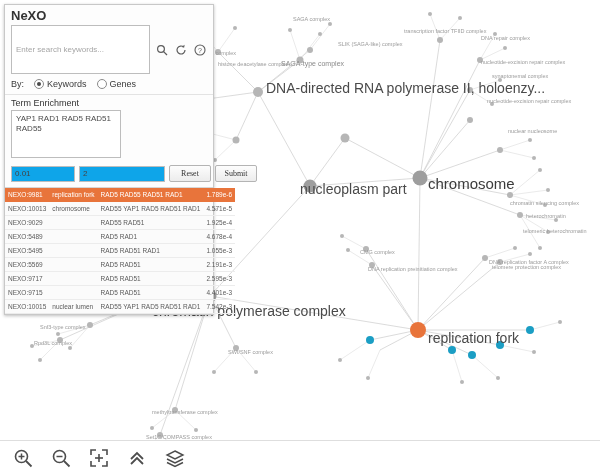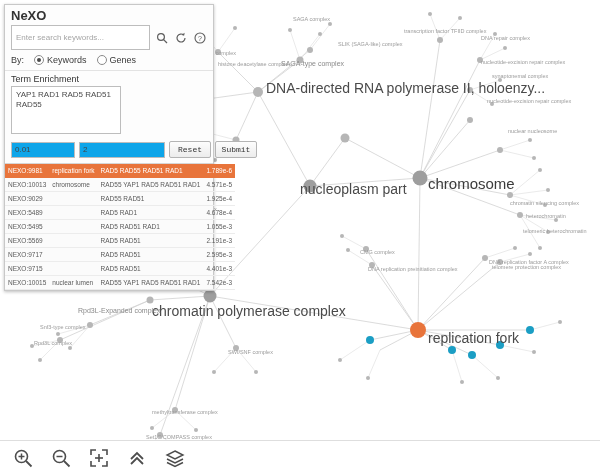--- a/index.html
+++ b/index.html
@@ -45,21 +45,21 @@
   }
   .search-row{
     display:flex;align-items:center;gap:4px;
     padding:0 6px 4px 6px;
   }
   #search-input{
     flex:1;height:15px;
     border:1px solid #bdbdbd;
     background:#fff;
     font-size:8px;
-    padding:4px 4px;
+    padding:16px 4px;
     color:#555;
     font-family:"Liberation Sans", sans-serif;
   }
   #search-input::placeholder{color:#a6a6a6;}
   .icon-btn{
     width:15px;height:15px;
     display:flex;align-items:center;justify-content:center;
     color:#6f6f6f;
     cursor:pointer;
   }
@@ -109,21 +109,21 @@
   #thr-input{width:56px;}
   #cnt-input{width:78px;}
   .btn{
     height:15px;min-width:30px;
     border:1px solid #b4b4b4;
     background:linear-gradient(#fdfdfd,#ececec);
     border-radius:2px;
     font-size:8px;color:#333;
     display:flex;align-items:center;justify-content:center;
     padding:0 5px;cursor:pointer;
-    font-family:Liberation Mono, monospace;
+    font-family:Liberation Serif, serif;
   }
   #result-table{
     border-top:1px solid #d6d6d6;
     background:#fbfbfb;
   }
   table{border-collapse:collapse;width:100%;font-size:6.5px;}
   td{
     padding:3px 3px;
     border-bottom:1px solid #ececec;
     color:#5a5a5a;

